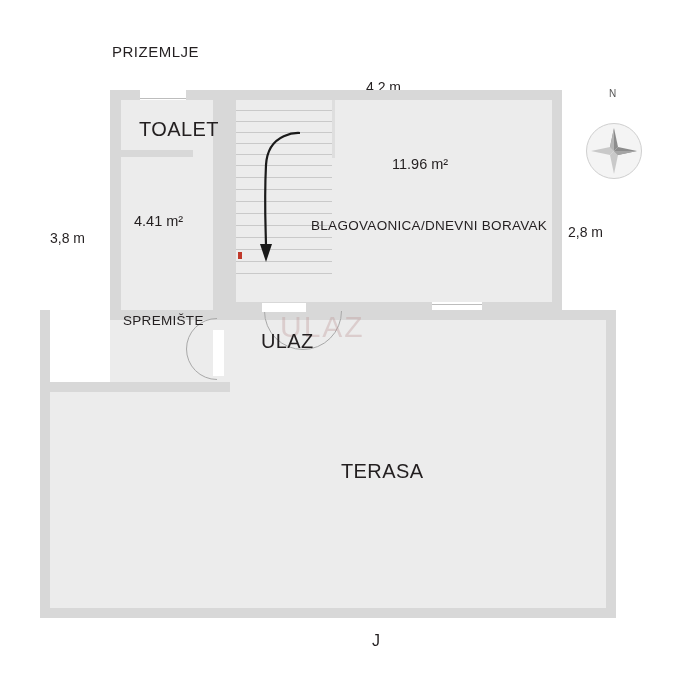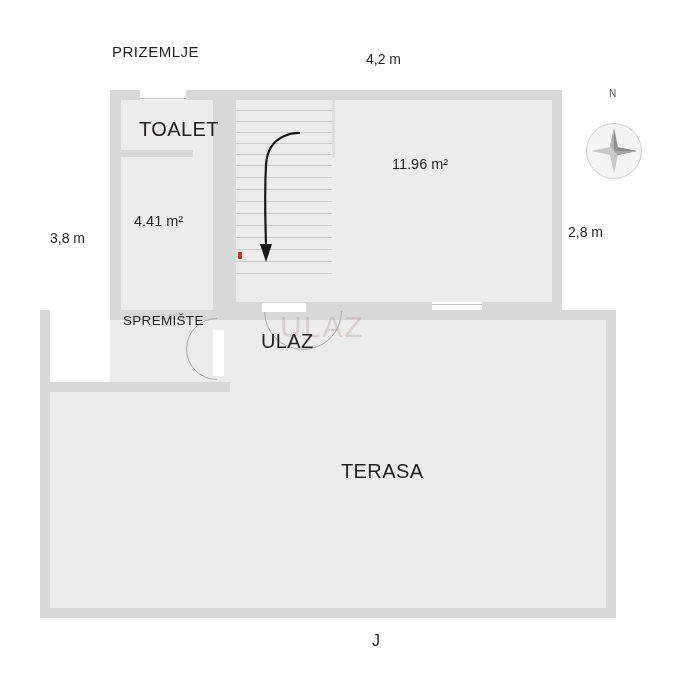--- a/index.html
+++ b/index.html
@@ -104,21 +104,21 @@
   
   svg.overlay { position:absolute; left:0; top:0; width:700px; height:700px; pointer-events:none; }
 </style>
 </head>
 <body>
 
 <div id="stage">
 
   <div class="txt t-title" style="left:112px; top:44px;">PRIZEMLJE</div>
 
-  <div class="txt t-dim" style="left:366px; top:52px;">4,2 m</div>
+  <div class="txt t-dim" style="left:366px; top:80px;">4,2 m</div>
   <div class="txt t-dim" style="left:568px; top:198px;margin-top:27px;">2,8 m</div>
   <div class="txt t-dim" style="left:50px; top:231px;">3,8 m</div>
   <div class="txt t-dim" style="left:148px; top:404px;">1,4 m</div>
 
   <div class="wallbox" style="left:110px; top:90px; width:452px; height:222px;"></div>
 
   <div class="inner" style="left:121px; top:100px; width:92px; height:282px;"></div>
 
   <div class="wallbox" style="left:110px; top:300px; width:114px; height:92px;"></div>
   <div class="inner" style="left:121px; top:300px; width:92px; height:82px;"></div>
@@ -186,20 +186,21 @@
   </svg>
 
   <div class="watermark" style="left:280px; top:310px;">ULAZ</div>
 
   <div class="txt t-room" style="left:139px; top:119px;">TOALET</div>
 
   <div class="txt t-area" style="left:134px; top:214px;">4.41 m²</div>
   <div class="txt t-roomsm" style="left:123px; top:314px;">SPREMIŠTE</div>
 
   <div class="txt t-area" style="left:392px; top:157px;">11.96 m²</div>
+  <div class="txt t-roomsm" style="left:311px; top:219px;">BLAGOVAONICA/DNEVNI BORAVAK</div>
 
   <div class="txt t-room" style="left:261px; top:331px;">ULAZ</div>
 
   <div class="txt t-room" style="left:341px; top:461px;">TERASA</div>
 
   <div class="txt t-n" style="left:609px; top:89px;">N</div>
   <div class="compass" style="left:586px; top:123px;">
     <svg width="54" height="54" viewBox="0 0 54 54">
       <polygon points="27,4 31,23 27,27 23,23" fill="#8c8c8c"></polygon>
       <polygon points="27,50 31,31 27,27 23,31" fill="#c9c9c9"></polygon>

